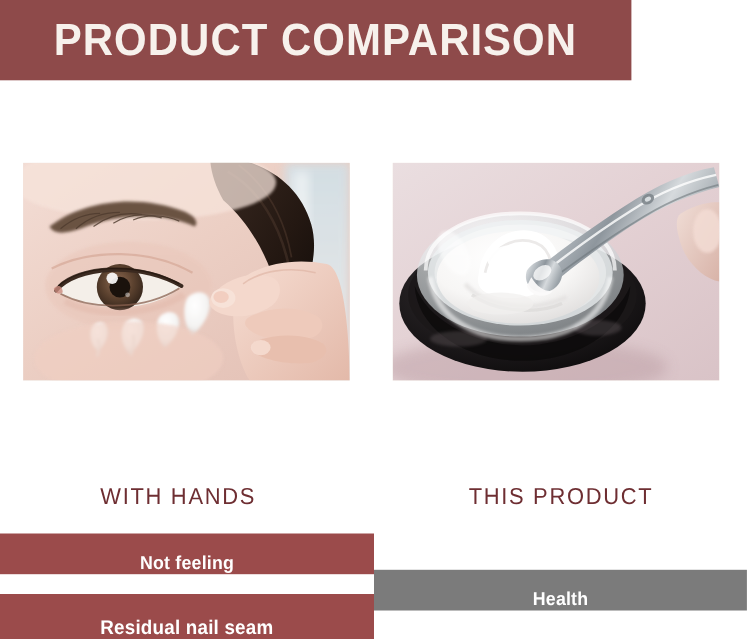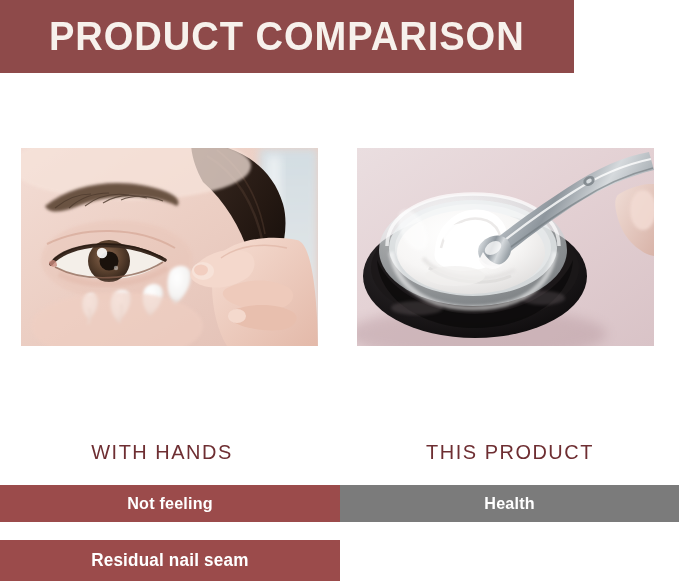--- a/index.html
+++ b/index.html
@@ -91,32 +91,33 @@
     position: absolute;
     left: 0;
     width: 679px;
     display: flex;
   }
   .cmp-row.row-1 { top: 485px; height: 37px; }
   .cmp-row.row-2 { top: 540px; height: 41px; flex-direction: column; }
 
   .cell {
     display: flex;
-    align-items: center;
+    align-items: flex-end;
     justify-content: center;
     height: 100%;
     box-sizing: border-box;
   }
   .cell-left {
     width: 340px;
     background: #9b4b4b;
   }
   .cell-right {
     width: 339px;
     background: #7b7b7b;
+    margin-top: 33px;
   }
   .cell-text {
     color: #ffffff;
     font-size: 17px;
     font-weight: bold;
     letter-spacing: 0.2px;
     transform: scaleX(0.95);
     white-space: nowrap;
     font-family: "Liberation Sans", sans-serif;
   }

